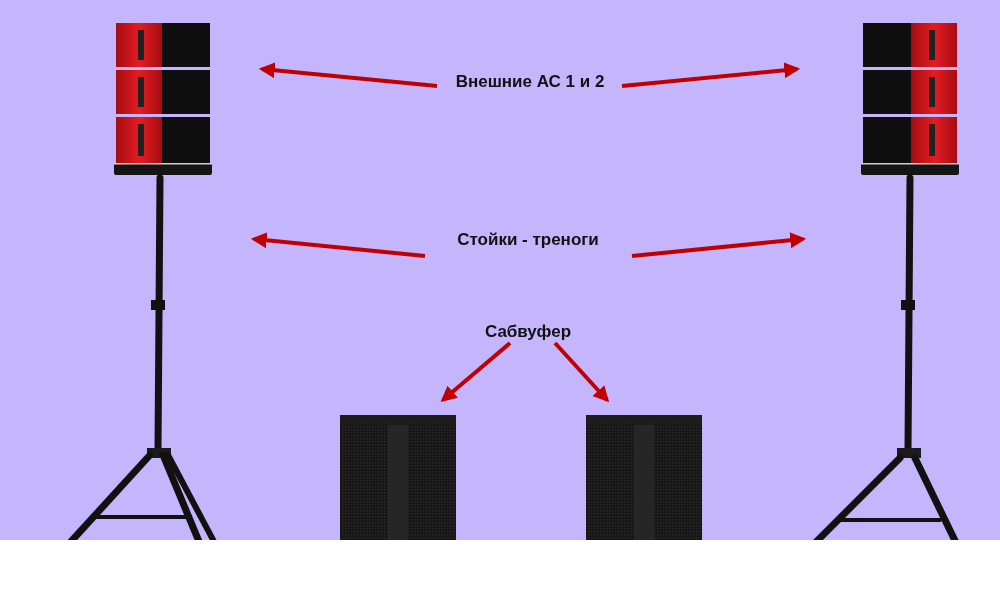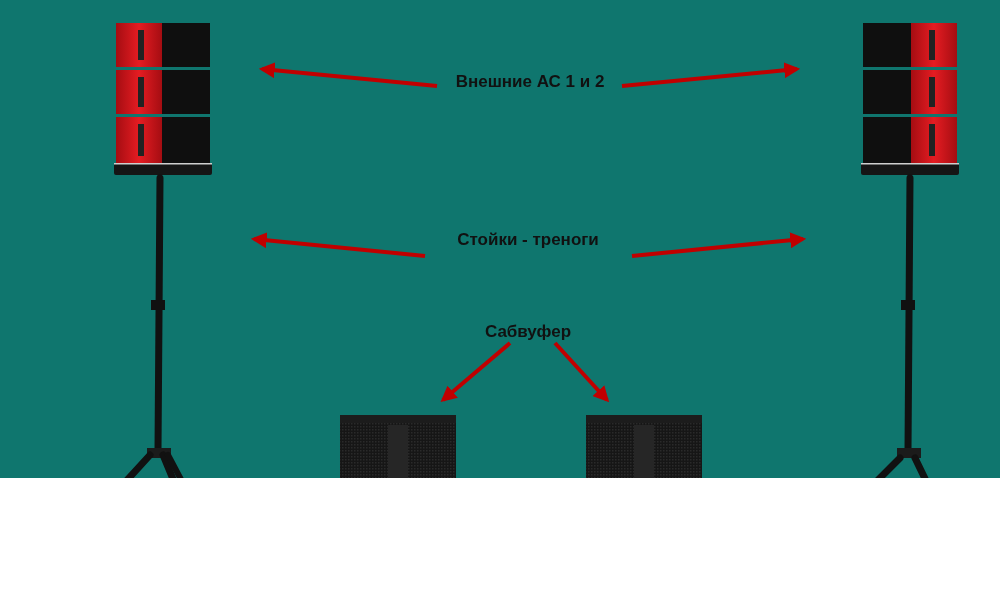--- a/index.html
+++ b/index.html
@@ -1,16 +1,16 @@
 <!DOCTYPE html>
 <html><head>
 <meta charset="utf-8">
 <style>
   html,body{margin:0;padding:0;background:#fff;}
-  #stage{position:relative;width:1000px;height:478px;overflow:hidden;background:#0f766e;font-family:"Liberation Sans",sans-serif;}
+  #stage{position:relative;width:1000px;height:540px;overflow:hidden;background:#c4b5fd;font-family:"Liberation Sans",sans-serif;}
   svg{position:absolute;left:0;top:0;}
   .label{position:absolute;font-family:"Liberation Sans",sans-serif;font-weight:bold;font-size:17px;color:#111;white-space:nowrap;transform:translateX(-50%);}
 </style>
 </head>
 <body>
 
 <div id="stage">
 <svg width="1000" height="602" viewBox="0 0 1000 602">
   <defs>
     <marker id="ah" viewBox="0 0 10 10" refX="8" refY="5" markerWidth="4" markerHeight="4" orient="auto-start-reverse">

